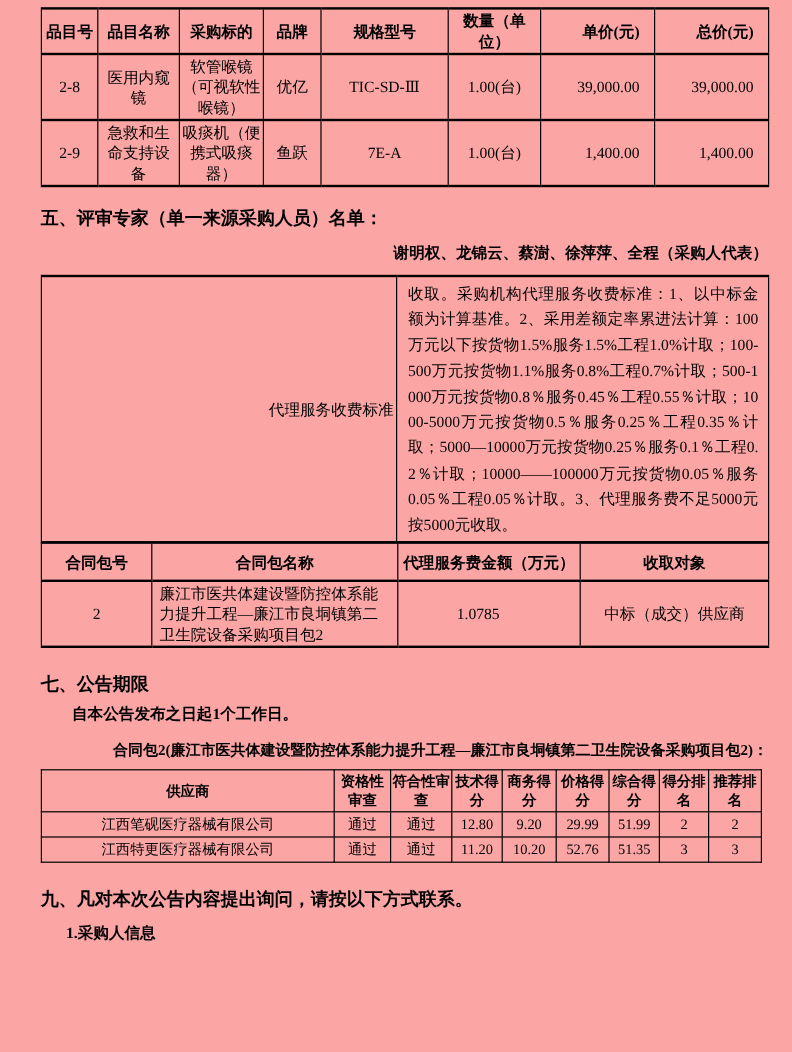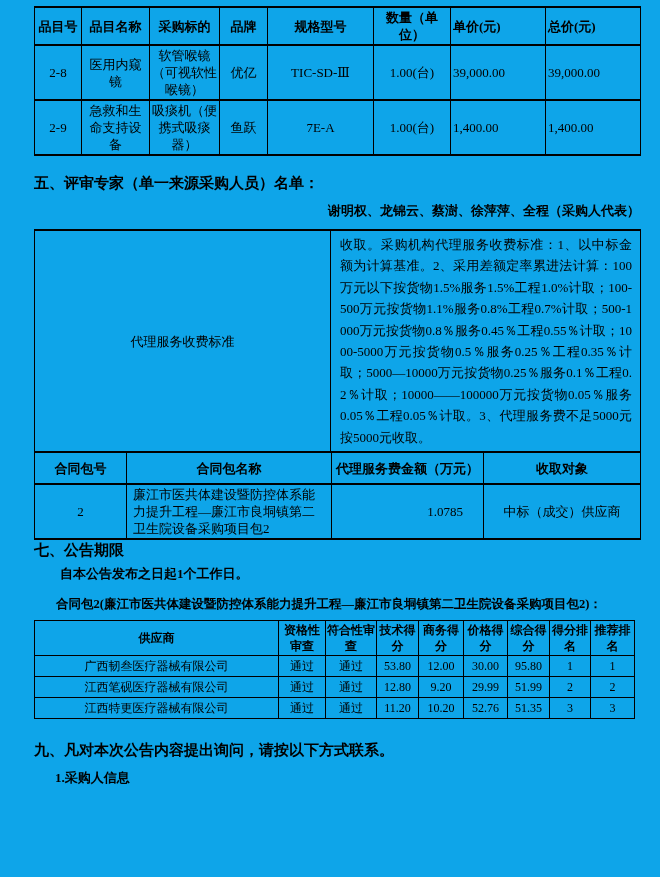--- a/index.html
+++ b/index.html
@@ -1,59 +1,59 @@
 <!DOCTYPE html>
 <html><head>
 <meta charset="utf-8">
 <style>
   html,body{margin:0;padding:0;background:#fff;color:#000;}
   .page{
     width:660px;height:877px;box-sizing:border-box;
-    padding:6px 20px 0 34px;background:#0ea5e9;overflow:hidden;
+    padding:6px 20px 0 34px;background:#fca5a5;overflow:hidden;
     font-family:"Liberation Serif","DejaVu Serif",serif;
   }
   table{border-collapse:collapse;table-layout:fixed;}
   td{overflow:hidden;}
   
   .t1 td,.t2 td,.t3 td{
     border:1px solid #000;border-top-width:2px;border-bottom-width:2px;
     font-size:13px;text-align:center;vertical-align:middle;
     line-height:17px;padding:1px 2px;word-break:break-all;
   }
   .t1{width:606px;}
   .t1 .hdr td{height:24px;font-weight:bold;}
   .t1 .row td{height:50px;}
-  .t1 .num{text-align:left;padding-right:12px;}
+  .t1 .num{text-align:right;padding-right:12px;}
   .t2{width:606px;margin-top:9px;}
-  .t2 .feelabel{height:215px;font-size:13px;}
+  .t2 .feelabel{height:215px;font-size:13px;text-align:right;}
   .t2 .feetext{
     text-align:justify;vertical-align:top;
     padding:3px 8px 3px 9px;line-height:21.4px;font-size:13px;
   }
   .t3{width:606px;margin-top:-2px;}
   .t3 .hdr td{height:28px;font-weight:bold;}
   .t3 .row td{height:50px;}
   .t3 .pkgname{text-align:left;padding:1px 6px;line-height:17px;}
-  .t3 .num{text-align:right;padding-right:20px;}
+  .t3 .num{padding-right:20px;}
   
   .t4{width:600px;margin-top:7px;}
   .t4 td{
     border:1px solid #000;font-size:12px;text-align:center;
     vertical-align:middle;word-break:break-all;padding:0 1px;
   }
   .t4 .hdr td{height:34px;font-weight:bold;line-height:16px;}
   .t4 .row td{height:20px;line-height:19px;}
   .sec-title{font-size:15px;font-weight:bold;line-height:20px;}
   .h5{margin-top:17px;}
   .names{margin:9px 0 0 26px;font-size:13px;font-weight:bold;line-height:18px;text-align:right;}
   .h6{margin-top:15px;}
-  .h7{}
+  .h7{margin-top:21px;}
   .p7{margin:5px 0 0 26px;font-size:13px;font-weight:bold;line-height:18px;}
   .h8{margin-top:16px;}
-  .p8{margin:12px 0 0 22px;font-size:12.5px;font-weight:bold;line-height:18px;}
+  .p8{margin:12px 0 0 22px;font-size:12.5px;font-weight:bold;line-height:18px;text-align:right;}
   .h9{margin-top:21px;}
   .p9a{margin:10px 0 16px 21px;font-size:13px;font-weight:bold;line-height:15px;}
 </style>
 </head>
 <body>
 
 <div class="page">
 
   <table class="t1">
     <colgroup>
@@ -163,31 +163,20 @@
       <td>资格性审查</td>
       <td>符合性审查</td>
       <td>技术得分</td>
       <td>商务得分</td>
       <td>价格得分</td>
       <td>综合得分</td>
       <td>得分排名</td>
       <td>推荐排名</td>
     </tr>
     <tr class="row">
-      <td>广西韧叁医疗器械有限公司</td>
-      <td>通过</td>
-      <td>通过</td>
-      <td>53.80</td>
-      <td>12.00</td>
-      <td>30.00</td>
-      <td>95.80</td>
-      <td>1</td>
-      <td>1</td>
-    </tr>
-    <tr class="row">
       <td>江西笔砚医疗器械有限公司</td>
       <td>通过</td>
       <td>通过</td>
       <td>12.80</td>
       <td>9.20</td>
       <td>29.99</td>
       <td>51.99</td>
       <td>2</td>
       <td>2</td>
     </tr>

